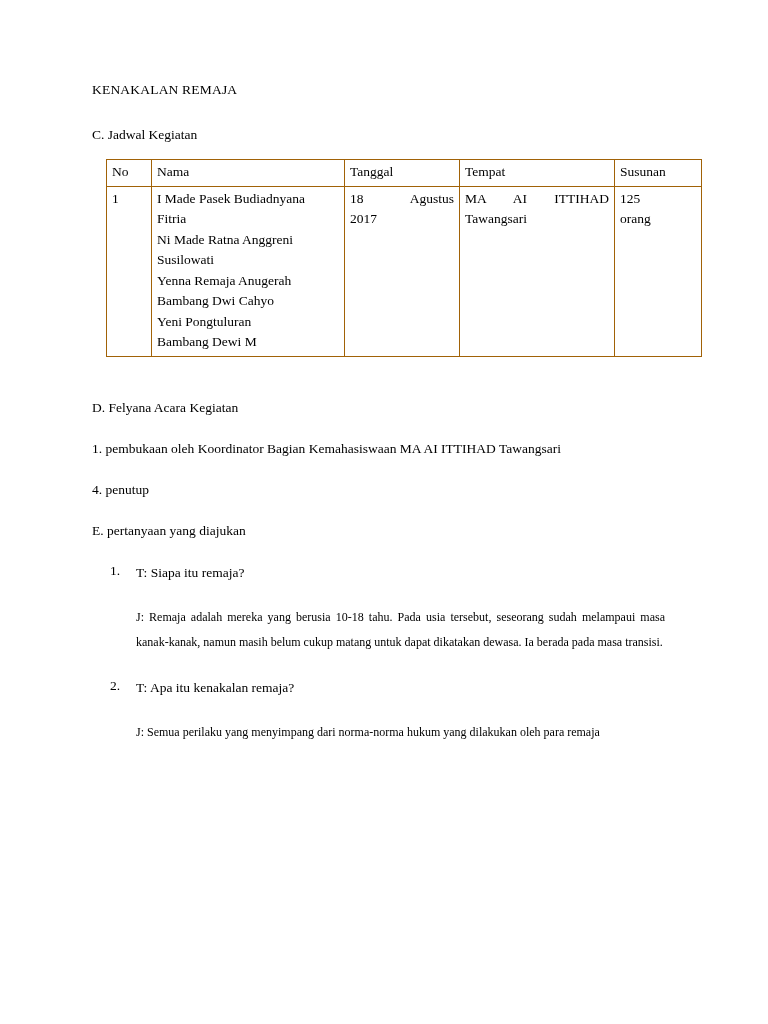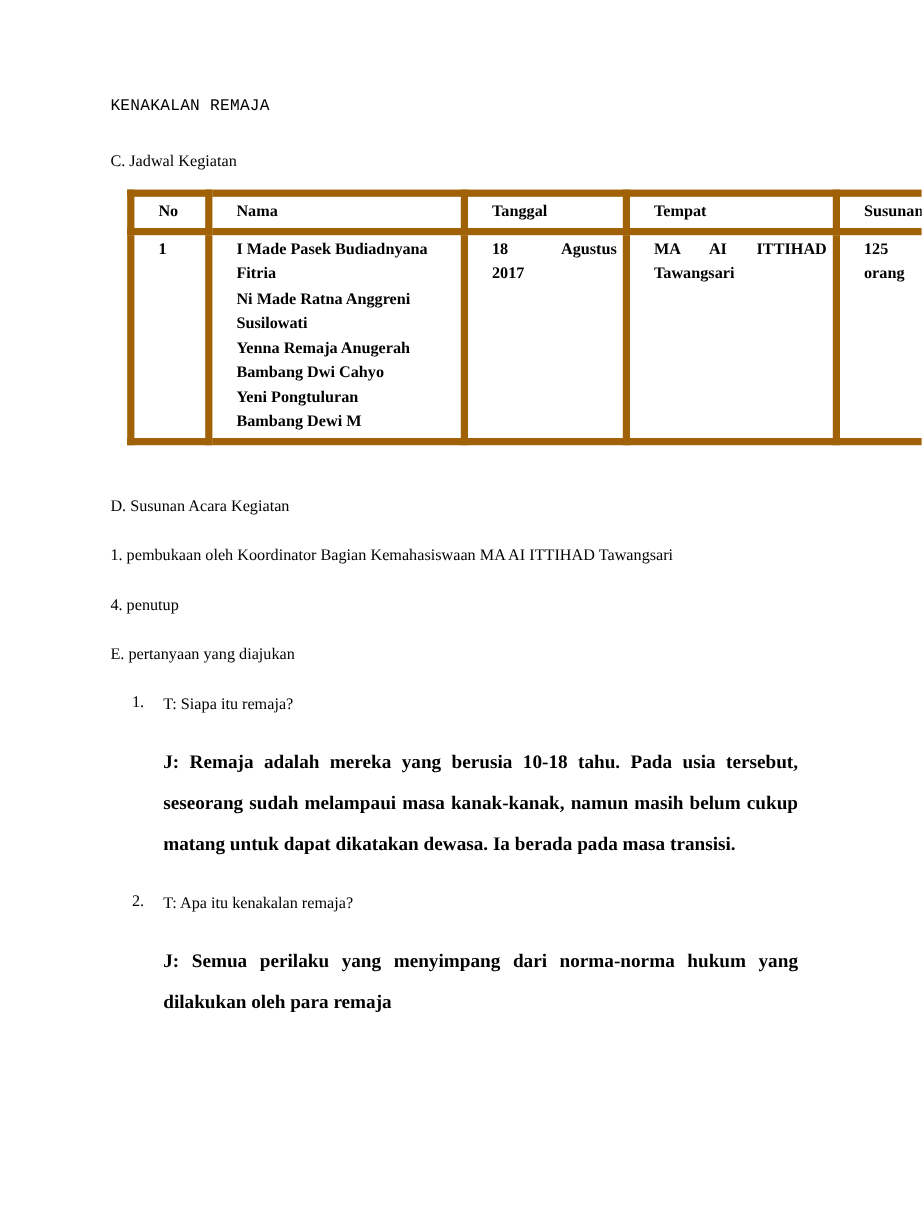--- a/index.html
+++ b/index.html
@@ -19,39 +19,38 @@
     box-sizing: border-box;
     width: 768px;
     height: 1024px;
     padding: 82px 92px 40px 92px;
   }
   .doc-title {
     font-size: 13.5px;
     letter-spacing: 0.2px;
     margin: 0 0 29px 0;
     font-weight: normal;
-    font-family: Liberation Mono, monospace;
   }
   .section-label {
     font-size: 13.5px;
     margin: 0 0 16px 0;
   }
   table.schedule {
     border-collapse: collapse;
     width: 552px;
     margin: 0 0 0 14px;
     table-layout: fixed;
   }
   table.schedule td, table.schedule th {
-    border: 6px solid #a16207;
+    border: 1px solid #a16207;
     vertical-align: top;
     font-size: 13.5px;
-    font-weight: bold;
+    font-weight: normal;
     text-align: left;
-    padding: 2px 5px 3px 20px;
+    padding: 2px 5px 3px 5px;
     line-height: 1.52;
   }
   .col-no { width: 34px; }
   .col-nama { width: 182px; }
   .col-tanggal { width: 104px; }
   .col-tempat { width: 144px; }
   .col-peserta { width: 76px; }
   .cell-just {
     text-align: justify;
     text-align-last: justify;
@@ -85,26 +84,25 @@
     left: -26px;
     top: 0;
     font-size: 13.5px;
   }
   .q-line {
     font-size: 13.5px;
     margin: 0 0 22px 0;
     line-height: 1.5;
   }
   .a-para {
-    font-size: 16px;
+    font-size: 12px;
     margin: 0 12px 22px 0;
     line-height: 2.12;
     text-align: justify;
     width: 529px;
-    font-weight: bold;
   }
 </style>
 </head>
 <body>
 
 <div class="page">
 
   <h1 class="doc-title">KENAKALAN REMAJA</h1>
 
   <p class="section-label">C. Jadwal Kegiatan</p>
@@ -142,21 +140,21 @@
         </td>
         <td class="col-peserta">
           <div>125</div>
           <div>orang</div>
         </td>
       </tr>
     </tbody>
   </table>
 
   <div class="after-table">
-    <p class="body-line">D. Susunan Acara Kegiatan</p>
+    <p class="body-line">D. Felyana Acara Kegiatan</p>
     <p class="body-line">1. pembukaan oleh Koordinator Bagian Kemahasiswaan MA AI ITTIHAD Tawangsari</p>
     <p class="body-line">4. penutup</p>
   </div>
 
   <div>
     <p class="body-line gap-before">E. pertanyaan yang diajukan</p>
     <ol class="qa">
       <li>
         <p class="q-line">T: Siapa itu remaja?</p>
         <p class="a-para">J: Remaja adalah mereka yang berusia 10-18 tahu. Pada usia tersebut, seseorang sudah melampaui masa kanak-kanak, namun masih belum cukup matang untuk dapat dikatakan dewasa. Ia berada pada masa transisi.</p>

